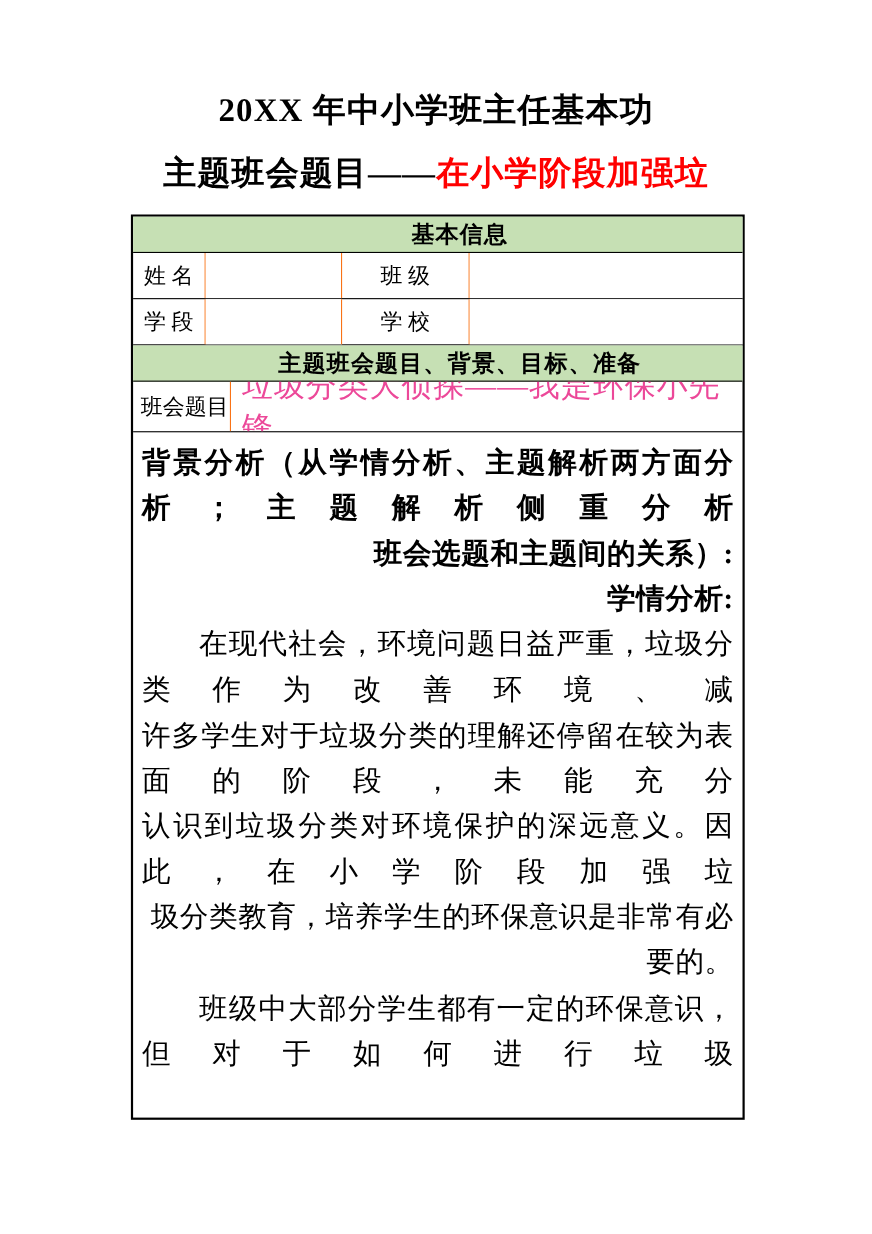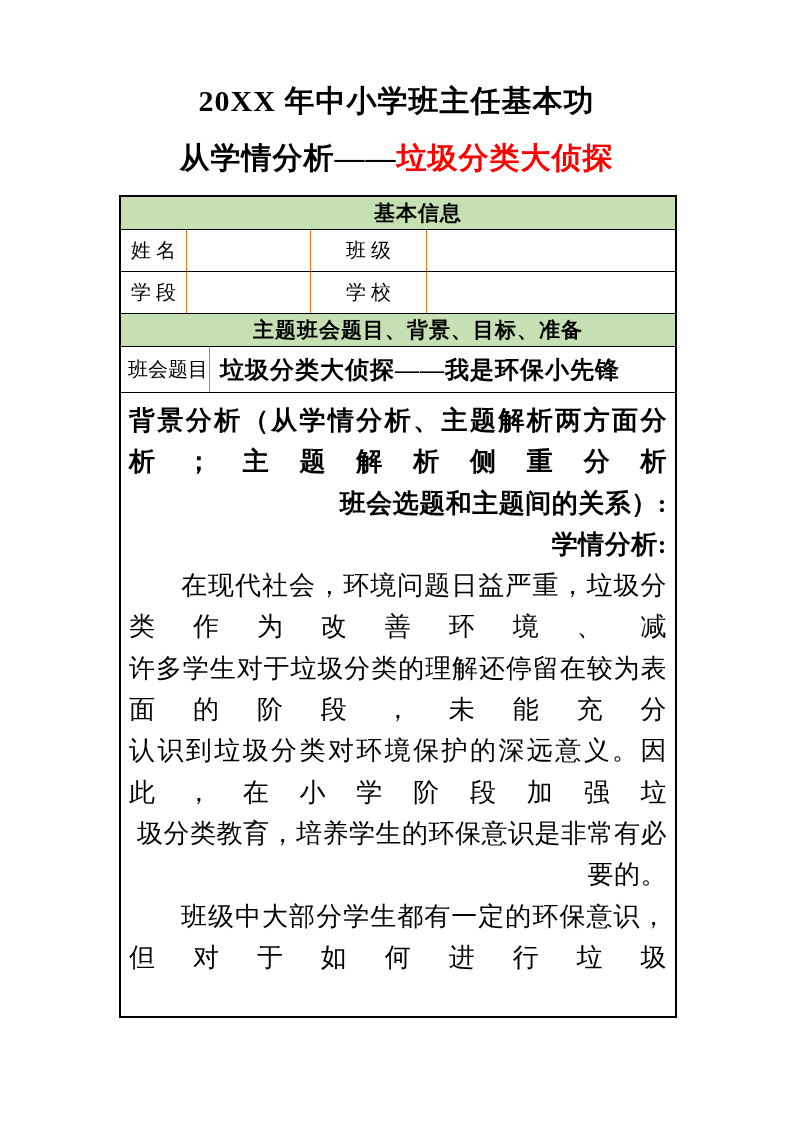--- a/index.html
+++ b/index.html
@@ -71,25 +71,24 @@
   .topic-label-cell{
     font-size:20px;
     padding:0 7px;
   }
   .topic-label-cell span{
     width:100%;
     display:flex;
     justify-content:space-between;
   }
   .topic-value-cell{
-    font-size:24px;
-    color:#000000;
+    font-size:28px;
+    color:#ec4899;
     padding-left:10px;
     letter-spacing:1px;
-    font-weight:bold;
   }
   .blank-cell{background:#fff;}
 
   .body-cell{
     height:623px;
     padding:7px 8px 0 8px;
     box-sizing:border-box;
     font-size:26px;
     line-height:41.3px;
     letter-spacing:0.5px;
@@ -99,21 +98,21 @@
   .body-line.indent{text-indent:2em;}
   .body-line.fill{text-align:justify;text-align-last:justify;}
 </style>
 </head>
 <body>
 
 <div class="page">
 
   <div class="title-block">
     <div class="title-line">20XX 年中小学班主任基本功</div>
-    <div class="title-line"><span>从学情分析——</span><span class="red">垃圾分类大侦探</span></div>
+    <div class="title-line"><span>主题班会题目——</span><span class="red">在小学阶段加强垃</span></div>
   </div>
 
   <div class="doc-table">
 
     <div class="t-row green-header">基本信息</div>
 
     <div class="t-row row-fields">
       <div class="cell label-cell">姓名</div>
       <div class="cell blank-cell"></div>
       <div class="cell label-cell">班级</div>

